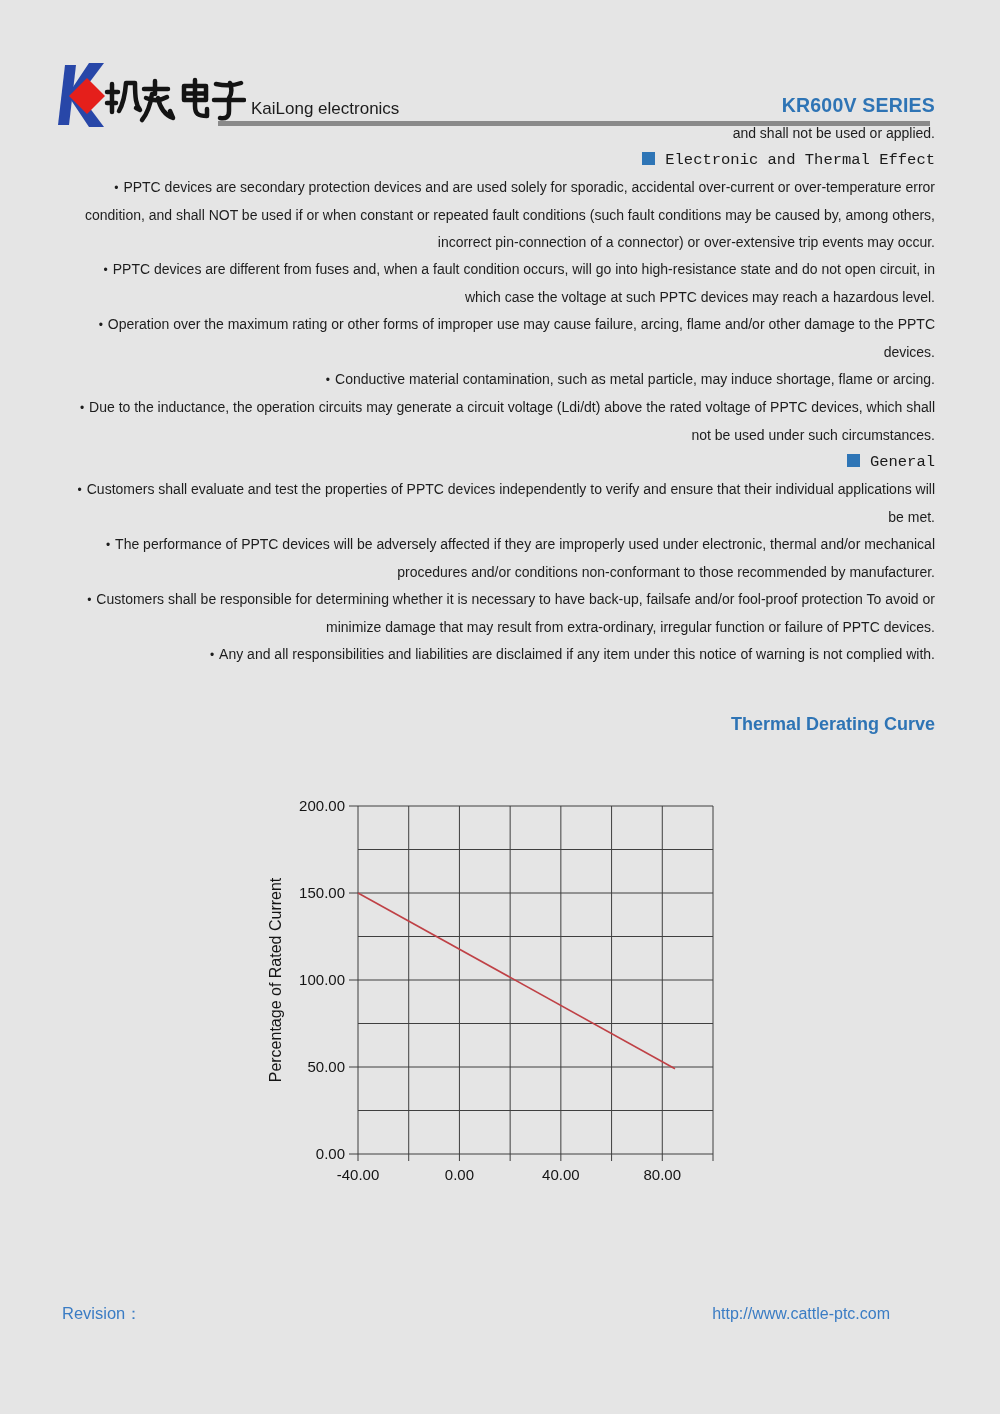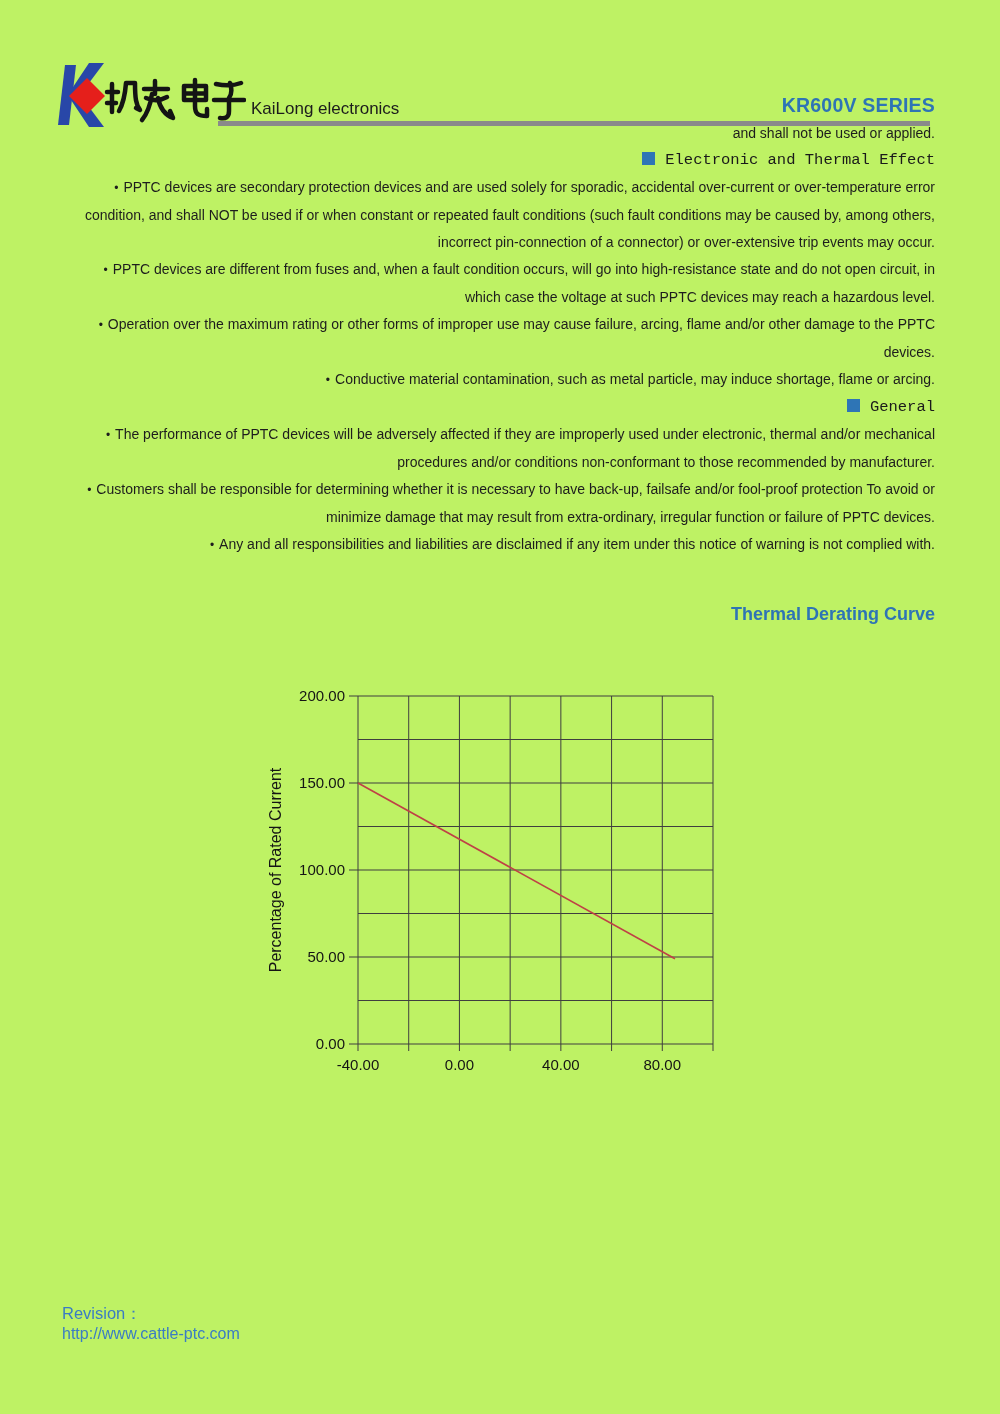--- a/index.html
+++ b/index.html
@@ -1,16 +1,16 @@
 <!DOCTYPE html>
 <html><head>
 <meta charset="utf-8">
 <style>
   html,body{margin:0;padding:0;background:#fff;}
-  .page{position:relative;width:1000px;height:1414px;background:#bef264;overflow:hidden;
+  .page{position:relative;width:1000px;height:1414px;background:#e5e5e5;overflow:hidden;
         font-family:"Liberation Sans","DejaVu Sans",sans-serif;color:#1d1d1d;}
 
   
   .header{position:absolute;left:0;top:0;width:100%;height:130px;}
   .logo{position:absolute;left:58px;top:63px;}
   .cn-name{position:absolute;left:104px;top:76px;}
   .en-name{position:absolute;left:251px;top:99px;font-size:17px;color:#1c1c1c;}
   .series{position:absolute;right:65px;top:94px;font-size:19.5px;font-weight:bold;color:#2e74b5;letter-spacing:.2px;}
   .hrule{position:absolute;left:218px;top:121px;width:712px;height:5px;background:#8a8a8a;}
 
@@ -24,21 +24,21 @@
   
   .chart-heading{margin:42px 0 0 8px;font-size:18px;line-height:27px;font-weight:bold;color:#2e74b5;}
   .chart-wrap{margin:38px 0 0 193px;width:480px;}
   .grid{stroke:#3f3f3f;stroke-width:1;}
   .ylab{text-anchor:end;font-size:15px;fill:#141414;}
   .xlab{text-anchor:middle;font-size:15px;fill:#141414;}
   .ytitle{text-anchor:middle;font-size:16px;fill:#141414;}
   svg text{font-family:"Liberation Sans","DejaVu Sans",sans-serif;}
 
   
-  .footer{position:absolute;left:62px;right:110px;top:1303px;display:flex;justify-content:space-between;align-items:flex-start;flex-direction:column;}
+  .footer{position:absolute;left:62px;right:110px;top:1303px;display:flex;justify-content:space-between;align-items:center;}
   .footer .rev{font-size:16.5px;color:#3a7cc4;}
   .footer a{font-size:16px;color:#3a7cc4;text-decoration:none;}
 </style>
 </head>
 <body>
 
 <div class="page">
 
   <div class="header">
     <svg class="logo" width="48" height="64" viewBox="0 0 48 64">
@@ -63,23 +63,25 @@
 
   <div class="content">
     <p>and shall not be used or applied.</p>
 
     <h3 class="sec-h"><span class="sq"></span><span>Electronic and Thermal Effect</span></h3>
 
     <p class="bullet"><span class="dot">•</span><span>PPTC devices are secondary protection devices and are used solely for sporadic, accidental over-current or over-temperature error condition, and shall NOT be used if or when constant or repeated fault conditions (such fault conditions may be caused by, among others, incorrect pin-connection of a connector) or over-extensive trip events may occur.</span></p>
     <p class="bullet"><span class="dot">•</span><span>PPTC devices are different from fuses and, when a fault condition occurs, will go into high-resistance state and do not open circuit, in which case the voltage at such PPTC devices may reach a hazardous level.</span></p>
     <p class="bullet"><span class="dot">•</span><span>Operation over the maximum rating or other forms of improper use may cause failure, arcing, flame and/or other damage to the PPTC devices.</span></p>
     <p class="bullet"><span class="dot">•</span><span>Conductive material contamination, such as metal particle, may induce shortage, flame or arcing.</span></p>
+    <p class="bullet"><span class="dot">•</span><span>Due to the inductance, the operation circuits may generate a circuit voltage (Ldi/dt) above the rated voltage of PPTC devices, which shall not be used under such circumstances.</span></p>
 
     <h3 class="sec-h"><span class="sq"></span><span>General</span></h3>
 
+    <p class="bullet"><span class="dot">•</span><span>Customers shall evaluate and test the properties of PPTC devices independently to verify and ensure that their individual applications will be met.</span></p>
     <p class="bullet"><span class="dot">•</span><span>The performance of PPTC devices will be adversely affected if they are improperly used under electronic, thermal and/or mechanical procedures and/or conditions non-conformant to those recommended by manufacturer.</span></p>
     <p class="bullet"><span class="dot">•</span><span>Customers shall be responsible for determining whether it is necessary to have back-up, failsafe and/or fool-proof protection To avoid or minimize damage that may result from extra-ordinary, irregular function or failure of PPTC devices.</span></p>
     <p class="bullet"><span class="dot">•</span><span>Any and all responsibilities and liabilities are disclaimed if any item under this notice of warning is not complied with.</span></p>
 
     <h2 class="chart-heading">Thermal Derating Curve</h2>
 
     <div class="chart-wrap">
       <svg id="chart-svg" width="480" height="415" viewBox="0 0 480 415">
           <line x1="103" y1="30" x2="103" y2="378" class="grid"></line>
           <line x1="103" y1="378" x2="103" y2="385" class="grid"></line>

